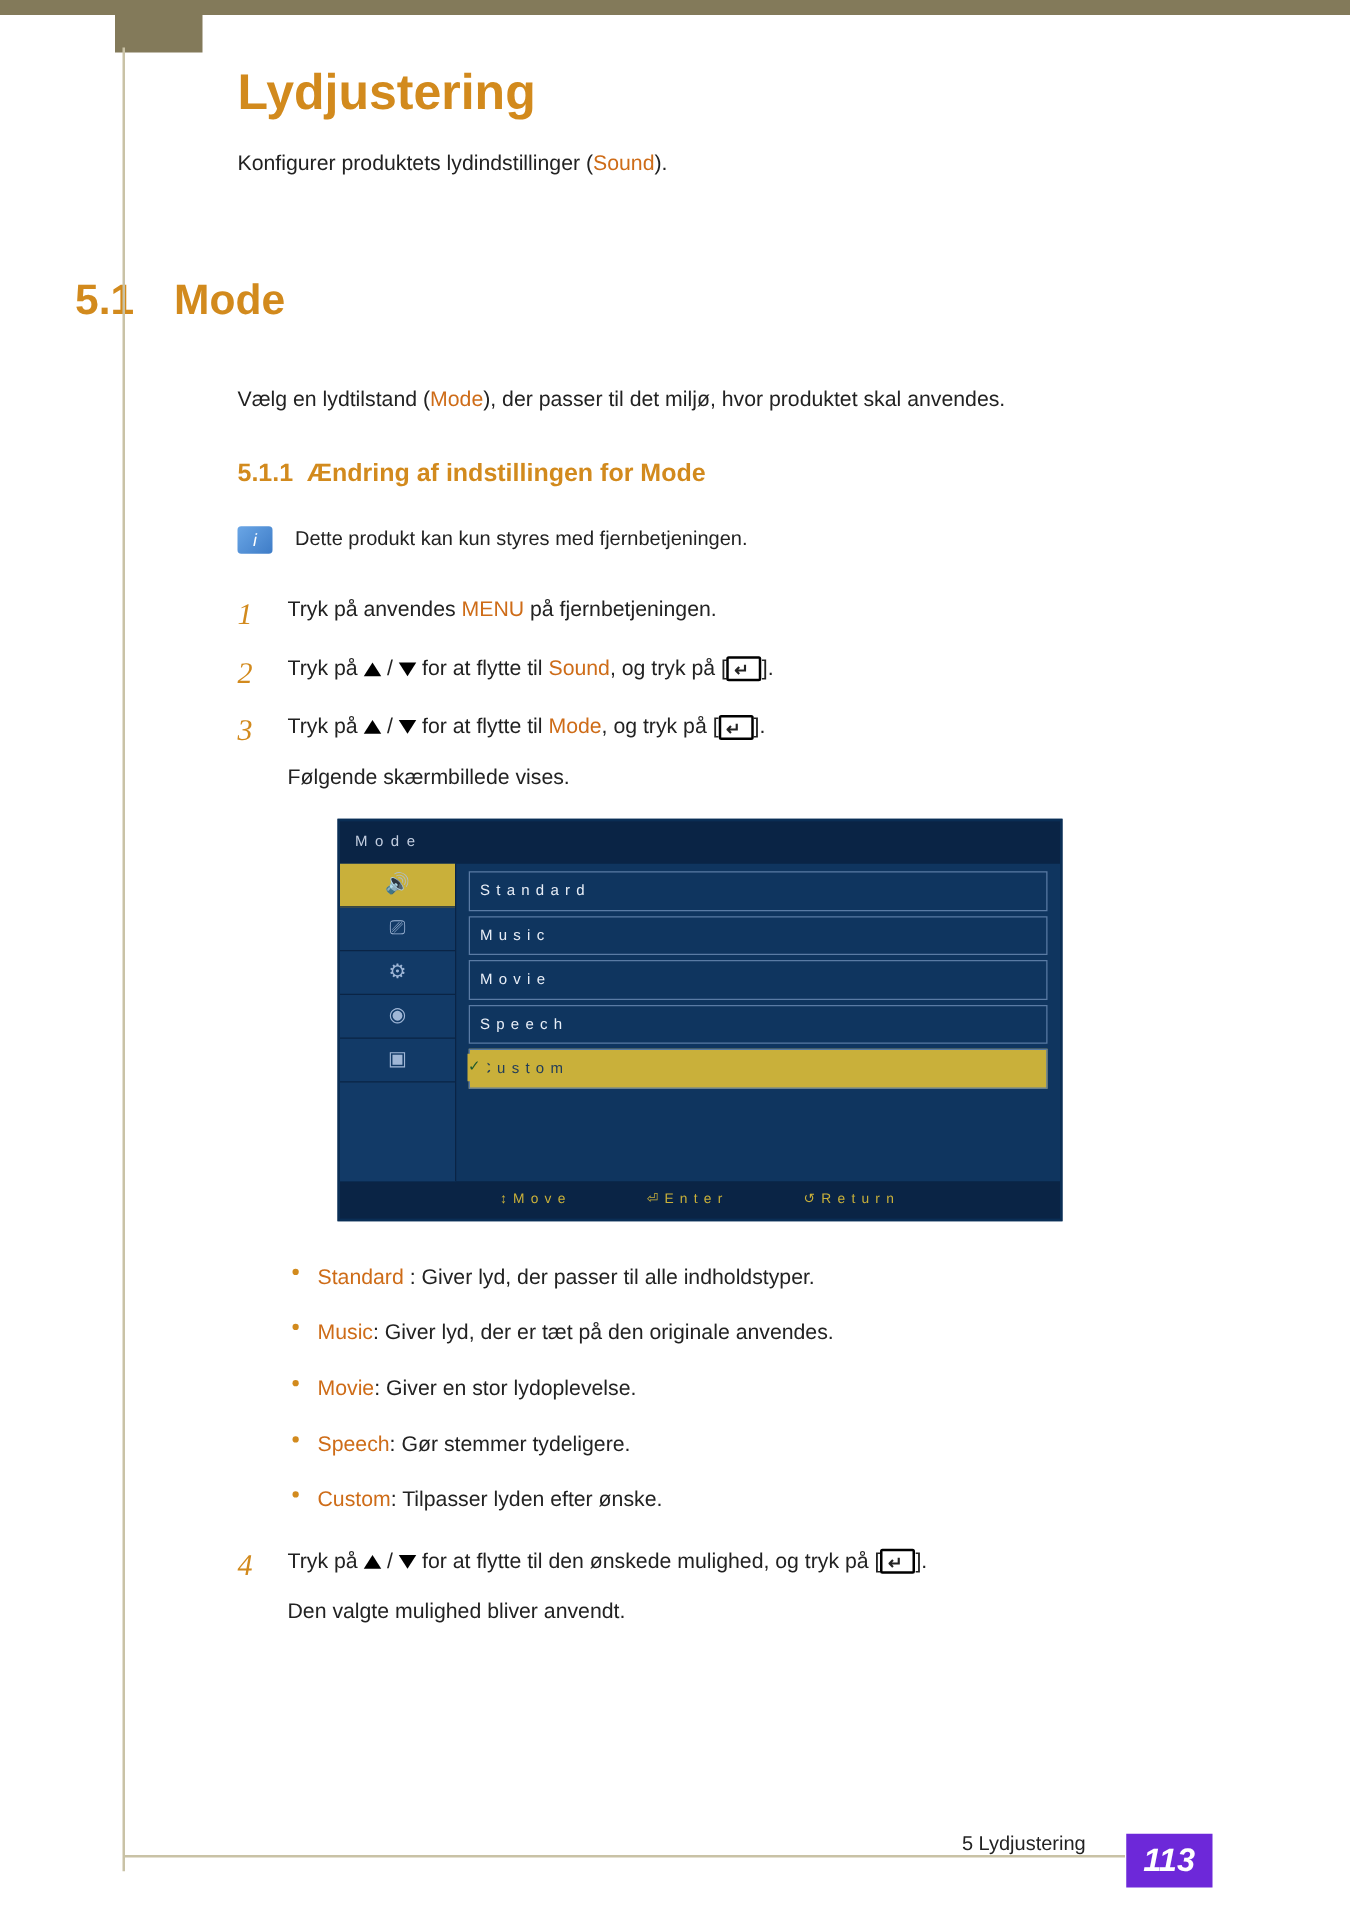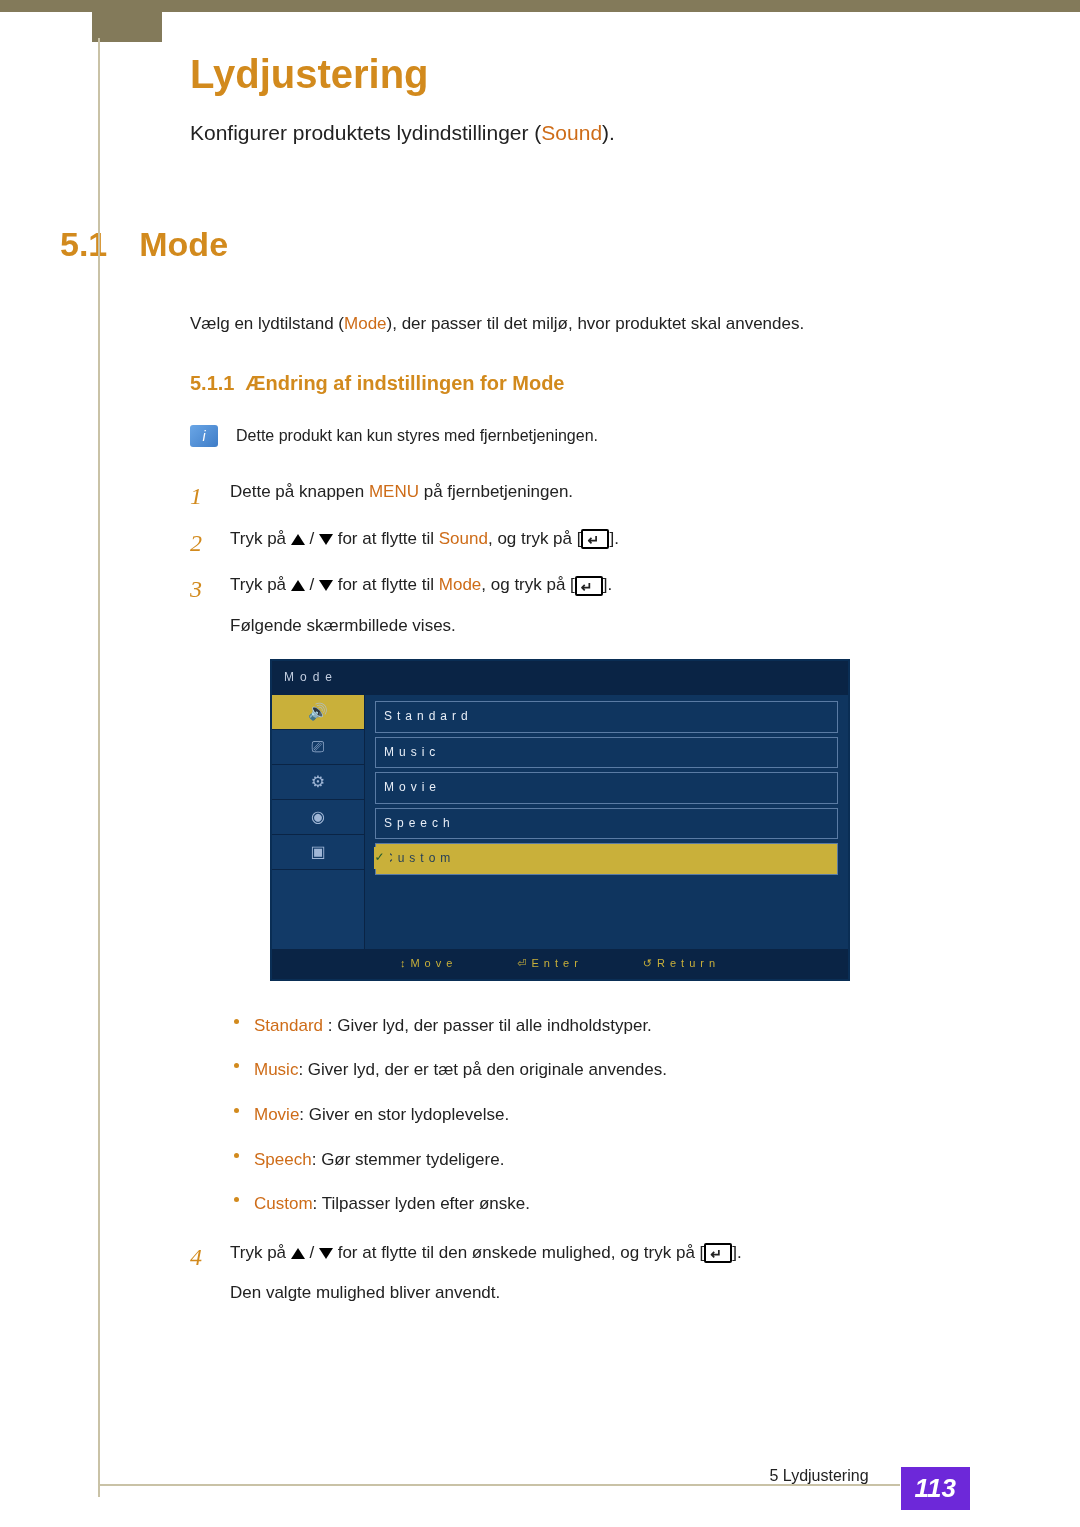--- a/index.html
+++ b/index.html
@@ -34,21 +34,21 @@
     padding: 40px 110px 120px 190px;
     min-height: 1370px;
   }
   .page-title {
     color: #d28a1d;
     font-size: 40px;
     font-weight: bold;
     margin: 0 0 24px 0;
   }
   .intro {
-    font-size: 21px;
+    font-size: 17px;
     margin-bottom: 80px;
   }
   .key-word { color: #ce6c18; }
   .sec-row {
     display: flex;
     align-items: baseline;
     gap: 32px;
     margin-left: -130px;
     margin-bottom: 50px;
   }
@@ -216,21 +216,21 @@
     <span>5.1.1</span>&nbsp;&nbsp;<span>Ændring af indstillingen for Mode</span>
   </div>
 
   <div class="note-row">
     <span class="note-icon">i</span>
     <span>Dette produkt kan kun styres med fjernbetjeningen.</span>
   </div>
 
   <ol class="steps">
     <li>
-      <span>Dette på knappen </span><span class="key-word">MENU</span><span> på fjernbetjeningen.</span>
+      <span>Tryk på anvendes </span><span class="key-word">MENU</span><span> på fjernbetjeningen.</span>
     </li>
     <li>
       <span>Tryk på </span><span class="tri-up"></span> / <span class="tri-down"></span><span> for at flytte til </span><span class="key-word">Sound</span><span>, og tryk på [</span><span class="enter-icon"></span><span>].</span>
     </li>
     <li>
       <span>Tryk på </span><span class="tri-up"></span> / <span class="tri-down"></span><span> for at flytte til </span><span class="key-word">Mode</span><span>, og tryk på [</span><span class="enter-icon"></span><span>].</span>
       <div class="after-text" style="margin-left:0">Følgende skærmbillede vises.</div>
 
       <div class="osd">
         <div class="osd-title">Mode</div>

